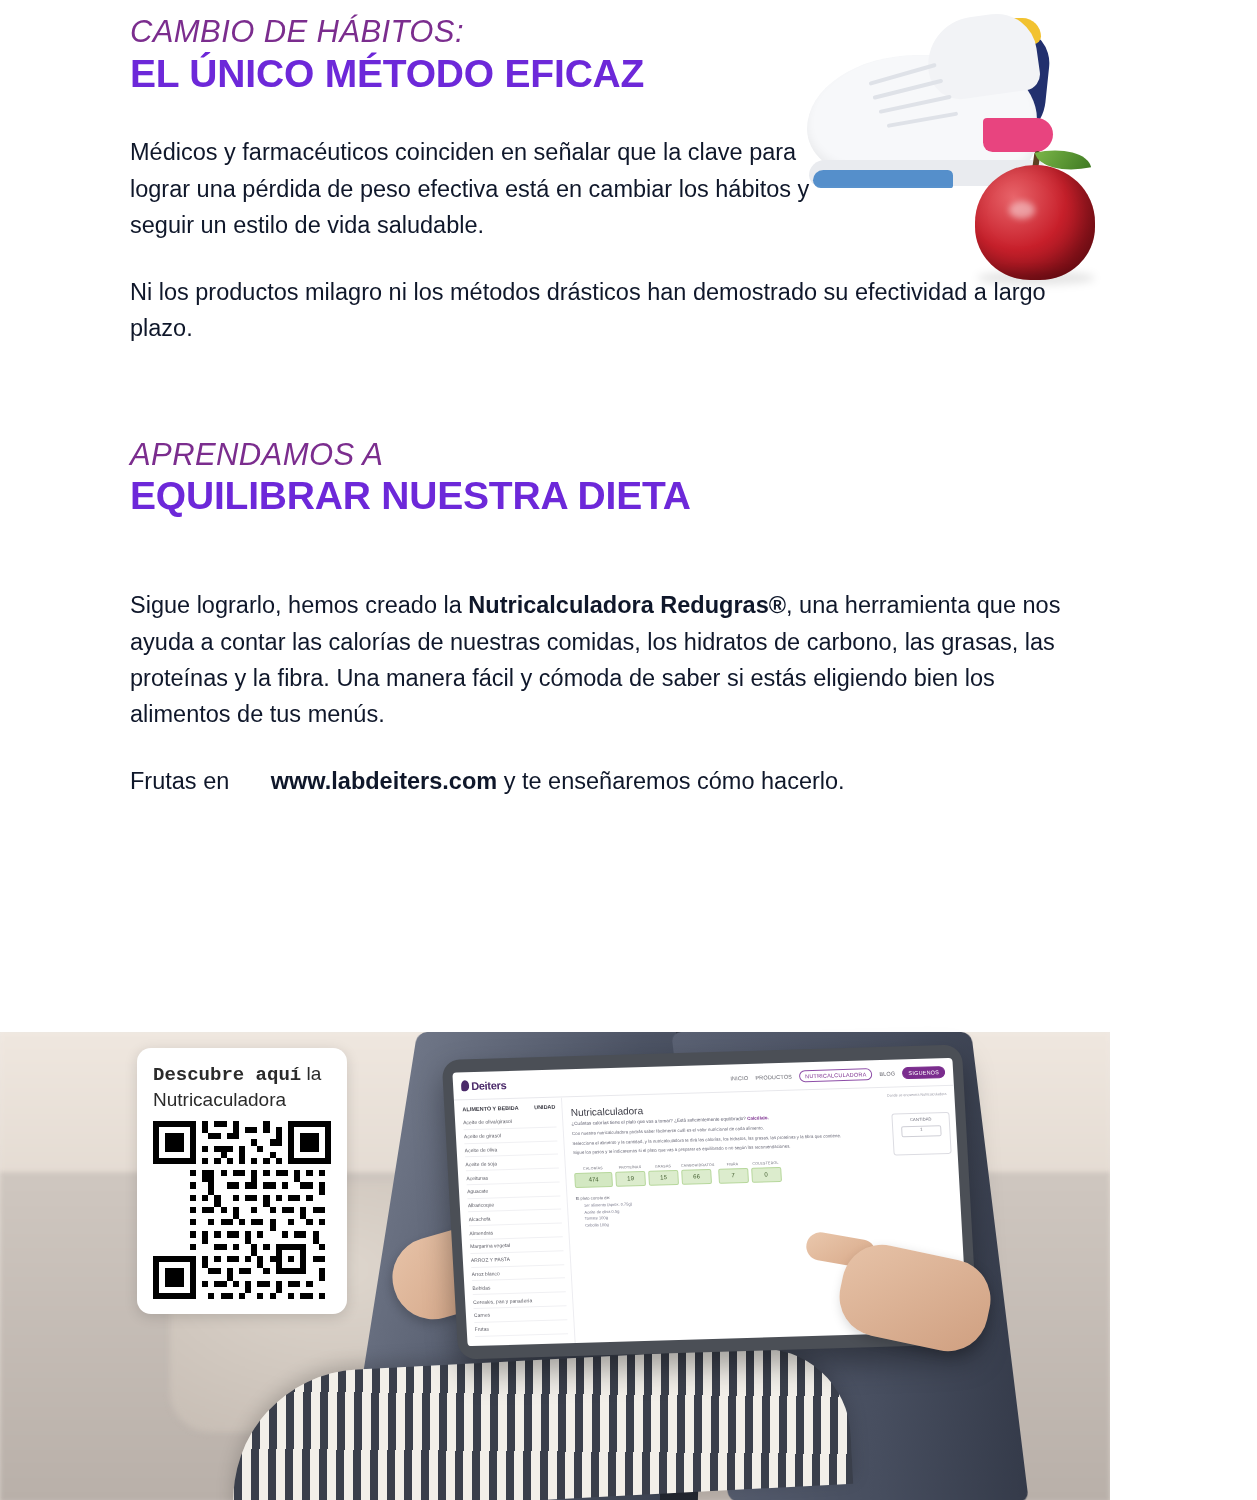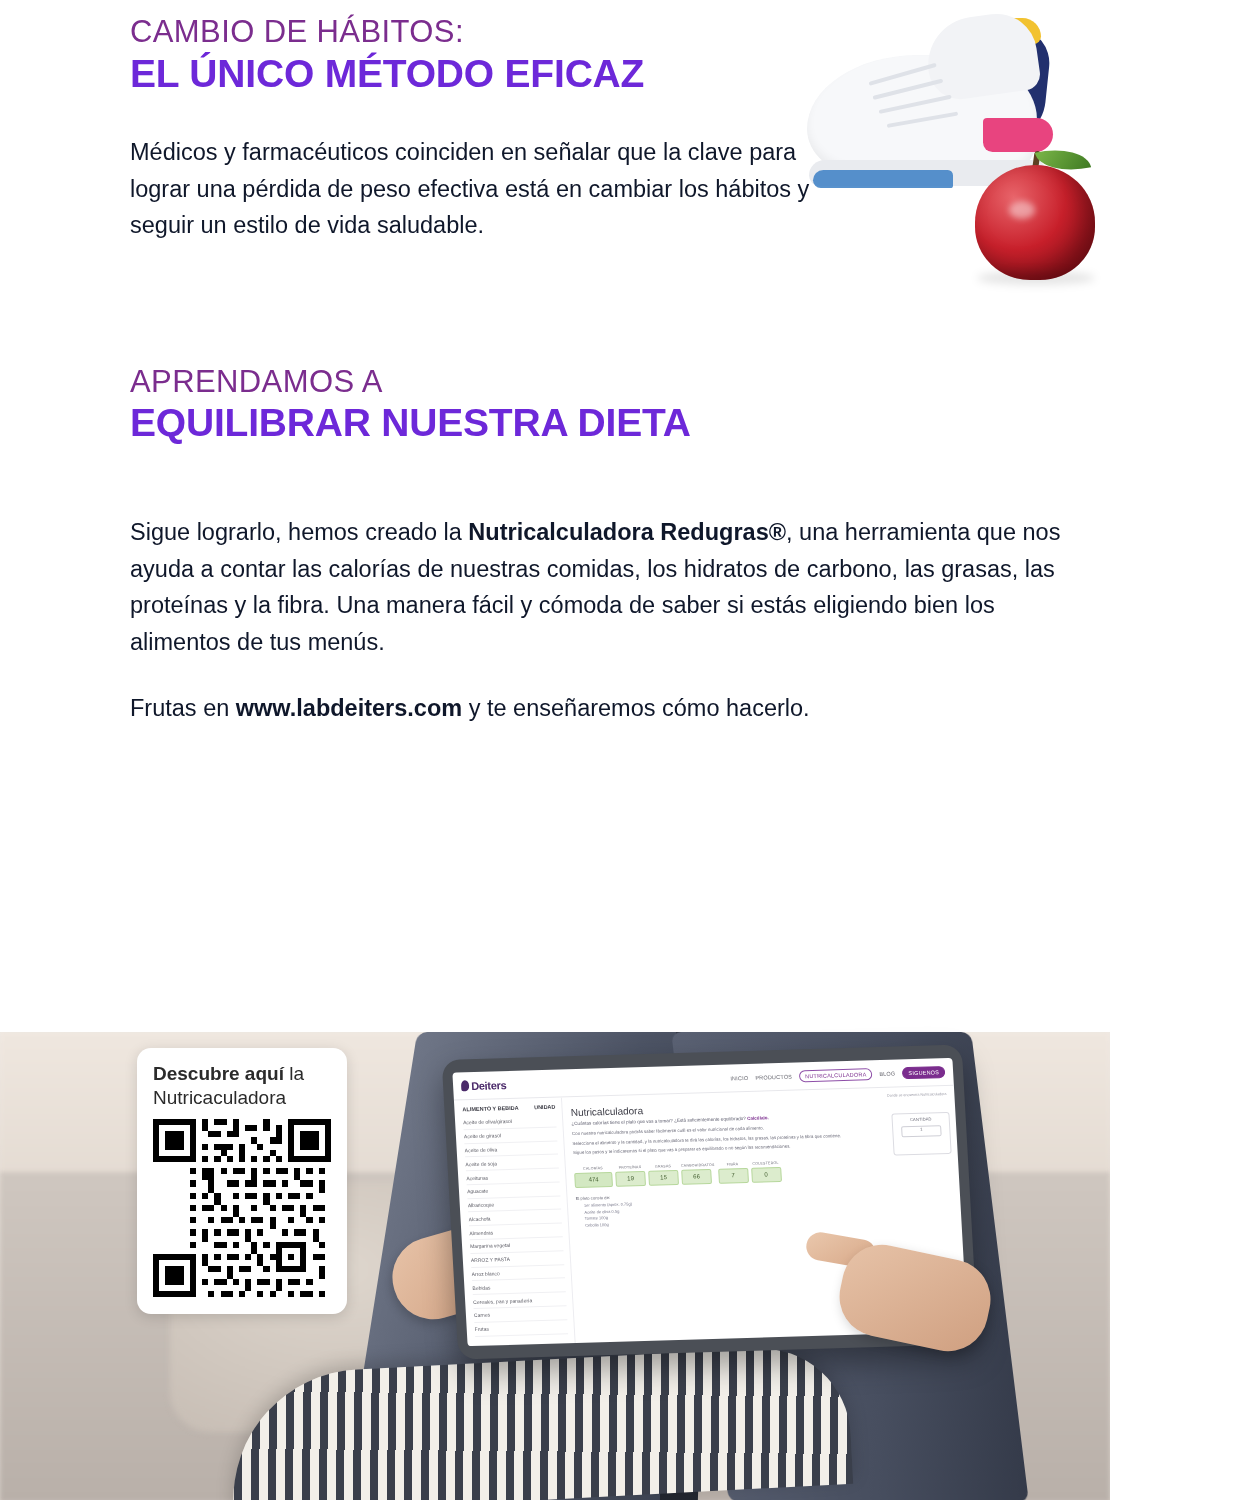--- a/index.html
+++ b/index.html
@@ -29,20 +29,21 @@
 
   .heading-block { padding-left: 130px; }
 
   .kicker {
     font-size: 31px;
     letter-spacing: 0.4px;
     color: #7b2d8e;
     font-weight: 400;
     line-height: 1.15;
     text-transform: uppercase;
+    font-style: italic;
   }
 
   .headline {
     font-size: 39px;
     font-weight: 700;
     color: #6d28d9;
     letter-spacing: -0.2px;
     line-height: 1.15;
     text-transform: uppercase;
     margin-top: 2px;
@@ -439,28 +440,28 @@
     background: #ffffff;
     border-radius: 14px;
     box-shadow: 0 3px 14px rgba(0,0,0,0.14);
     padding: 14px 16px 0 16px;
   }
   .qr-text {
     font-size: 19px;
     color: #2b2b2b;
     line-height: 1.25;
   }
-  .qr-text b { font-weight: 700; }
+  .qr-text b { font-weight: 700; font-family: Liberation Mono, monospace; }
   .qr-img {
     margin-top: 9px;
     width: 178px; height: 178px;
     background: #fff;
   }
 
-  a, .link { color: inherit; text-decoration: none; }
+  a, .link { color: inherit; text-decoration: none; margin-left: 35px; }
   strong { font-weight: 700; }
 </style>
 </head>
 <body>
 
 <div class="page">
 
   <div class="section-1">
 
     <div class="hero-img">
@@ -491,20 +492,21 @@
     <div class="heading-block">
       <div class="kicker">CAMBIO DE HÁBITOS:</div>
       <div class="headline">EL ÚNICO MÉTODO EFICAZ</div>
     </div>
 
     <div class="gap-38"></div>
 
     <div class="body-col">
       <p class="body">Médicos y farmacéuticos coinciden en señalar que la clave para lograr una pérdida de peso efectiva está en cambiar los hábitos y seguir un estilo de vida saludable.</p>
       <div class="gap-30"></div>
+      <p class="body wide">Ni los productos milagro ni los métodos drásticos han demostrado su efectividad a largo plazo.</p>
       <div class="gap-30"></div>
     </div>
 
     <div class="gap-60"></div>
 
     <div class="heading-block">
       <div class="kicker">APRENDAMOS A</div>
       <div class="headline">EQUILIBRAR NUESTRA DIETA</div>
     </div>
 

